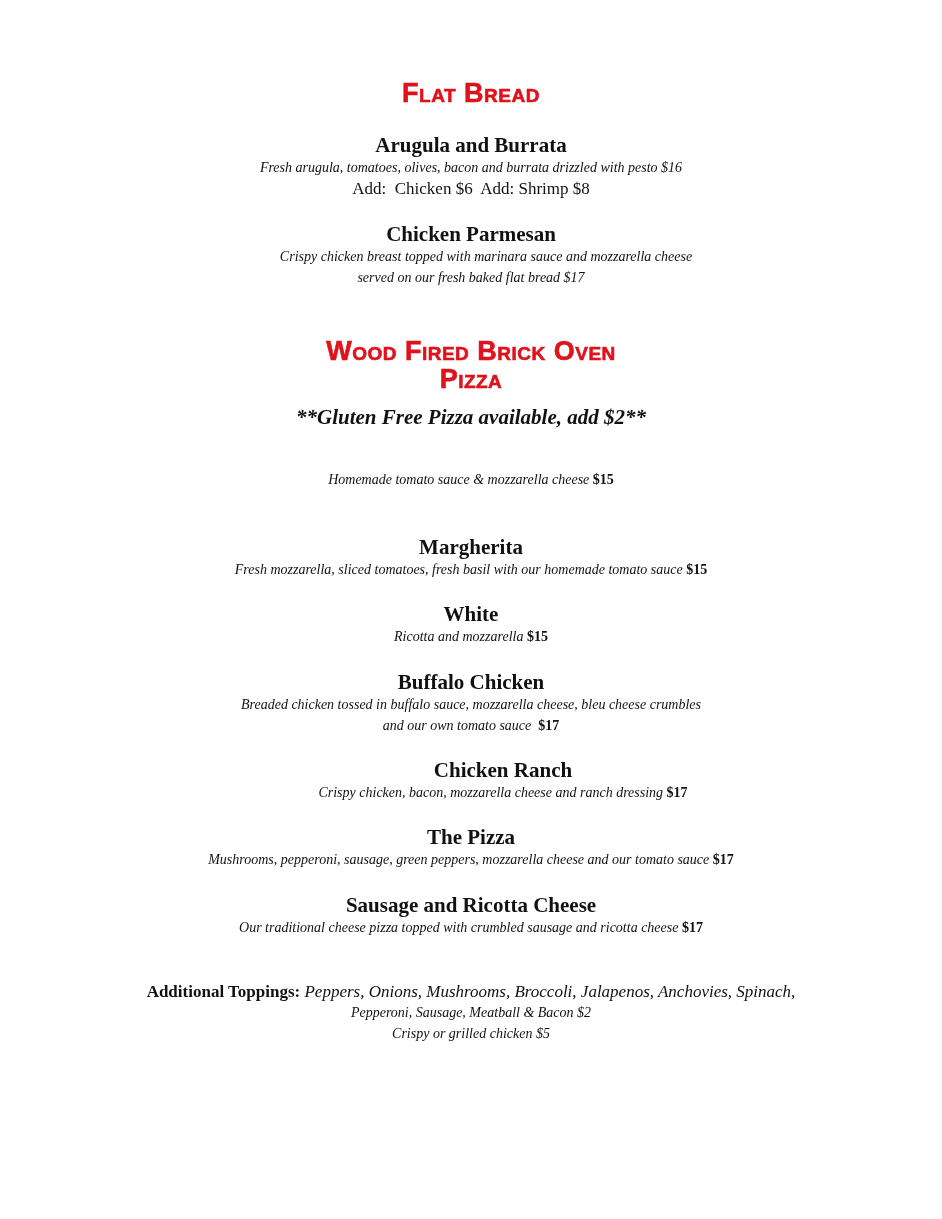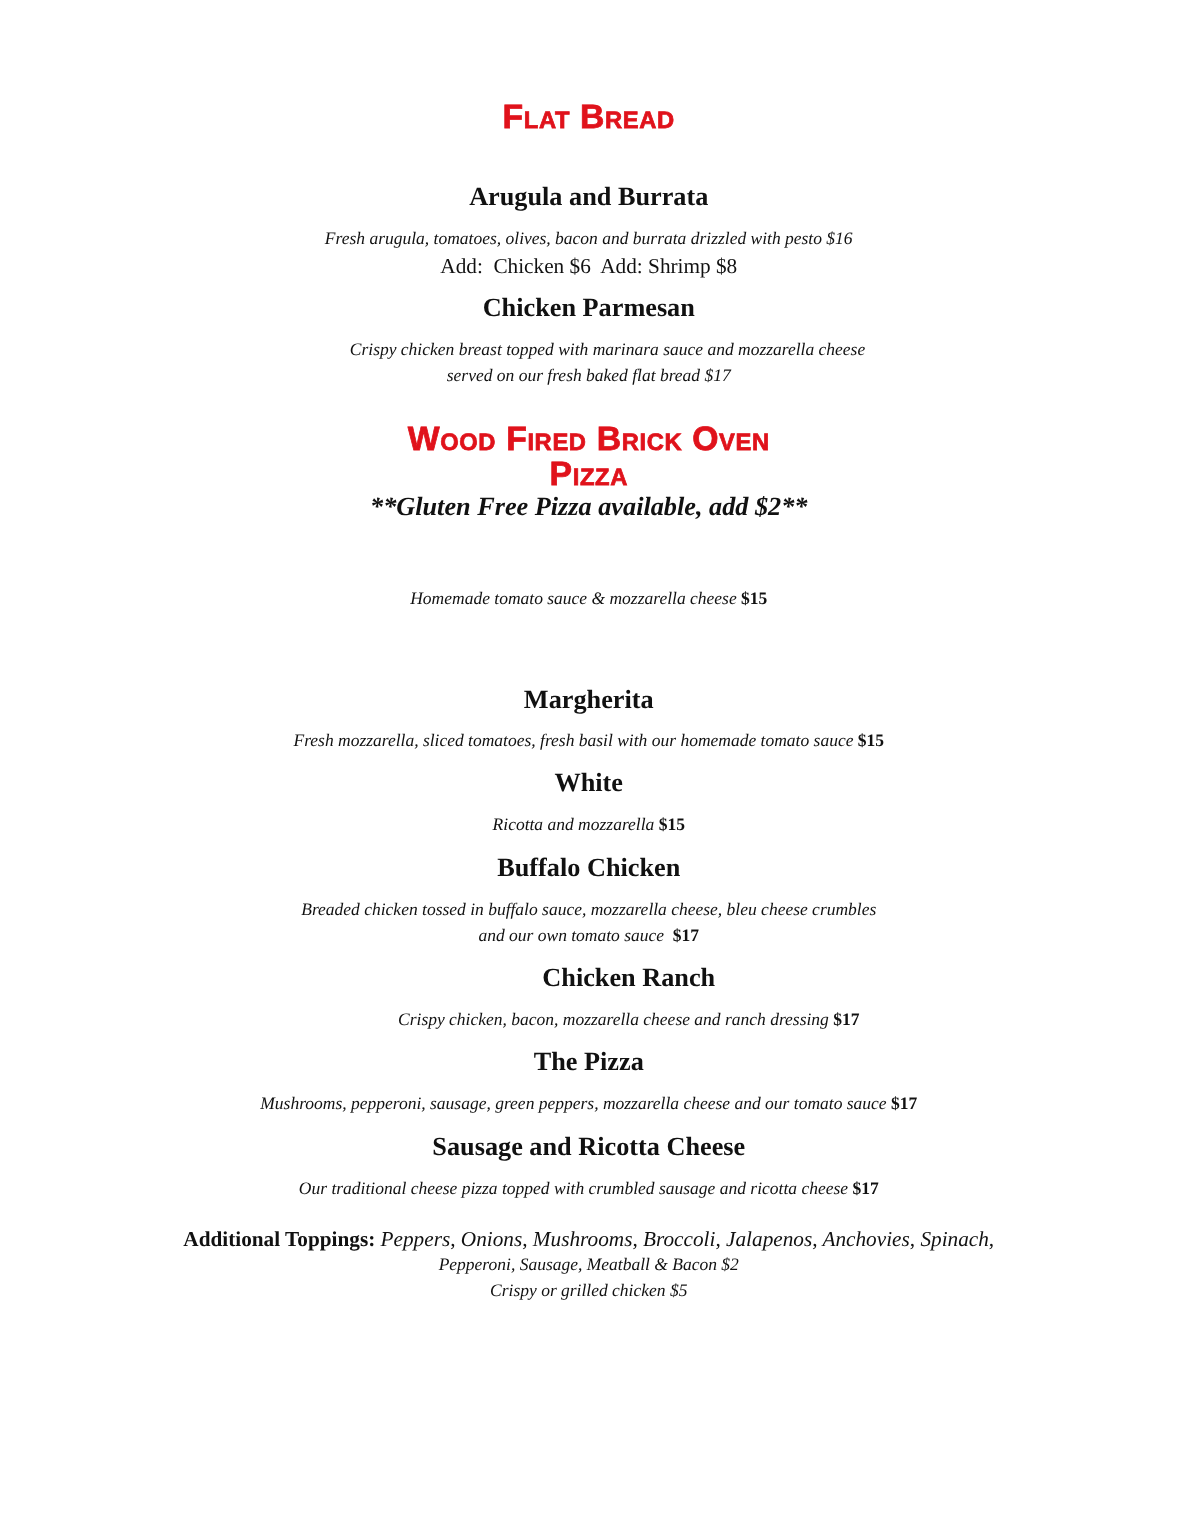--- a/index.html
+++ b/index.html
@@ -1,19 +1,19 @@
 <!DOCTYPE html>
 <html><head>
 <meta charset="utf-8">
 <style>
   html, body { margin: 0; padding: 0; background: #ffffff; }
   body { width: 942px; height: 1219px; position: relative; overflow: hidden; font-family: "Liberation Serif", serif; color: #111; }
   .page { position: absolute; left: 0; top: 0; width: 942px; text-align: center; }
   .section-title { color: #e0121b; font-family: "Liberation Sans", sans-serif; font-weight: 900; font-variant: small-caps; letter-spacing: 0.5px; margin: 0; font-size: 27px; line-height: 27px; -webkit-text-stroke: 0.6px #e0121b; }
-  .item-name { font-weight: bold; font-size: 21px; line-height: 23px; margin: 12px; }
+  .item-name { font-weight: bold; font-size: 21px; line-height: 23px; margin: 0; }
   .desc { font-style: italic; font-size: 14px; line-height: 21px; margin: 0; }
   .price { font-style: normal; font-weight: bold; }
   .plain { font-size: 17px; line-height: 21px; margin: 0; }
   .gluten { font-weight: bold; font-style: italic; font-size: 21px; line-height: 23px; margin: 0; }
   .abs { position: absolute; left: 0; width: 942px; text-align: center; }
   .toppings { font-size: 17px; line-height: 21px; }
   .toppings b { font-style: normal; }
 </style>
 </head>
 <body>
@@ -30,21 +30,21 @@
 
   <div class="abs" style="top:223px;">
     <p class="item-name">Chicken Parmesan</p>
     <p class="desc" style="padding-left:30px;">Crispy chicken breast topped with marinara sauce and mozzarella cheese</p>
     <p class="desc">served on our fresh baked flat bread $17</p>
   </div>
 
   <h2 class="section-title abs" style="top:338px;">Wood Fired Brick Oven</h2>
   <h2 class="section-title abs" style="top:366px;">Pizza</h2>
 
-  <p class="gluten abs" style="top:394px;">**Gluten Free Pizza available, add $2**</p>
+  <p class="gluten abs" style="top:406px;">**Gluten Free Pizza available, add $2**</p>
 
   <div class="abs" style="top:469px;">
     <p class="desc"><span>Homemade tomato sauce &amp; mozzarella cheese</span> <span class="price">$15</span></p>
   </div>
 
   <div class="abs" style="top:536px;">
     <p class="item-name">Margherita</p>
     <p class="desc"><span>Fresh mozzarella, sliced tomatoes, fresh basil with our homemade tomato sauce</span> <span class="price">$15</span></p>
   </div>
 

